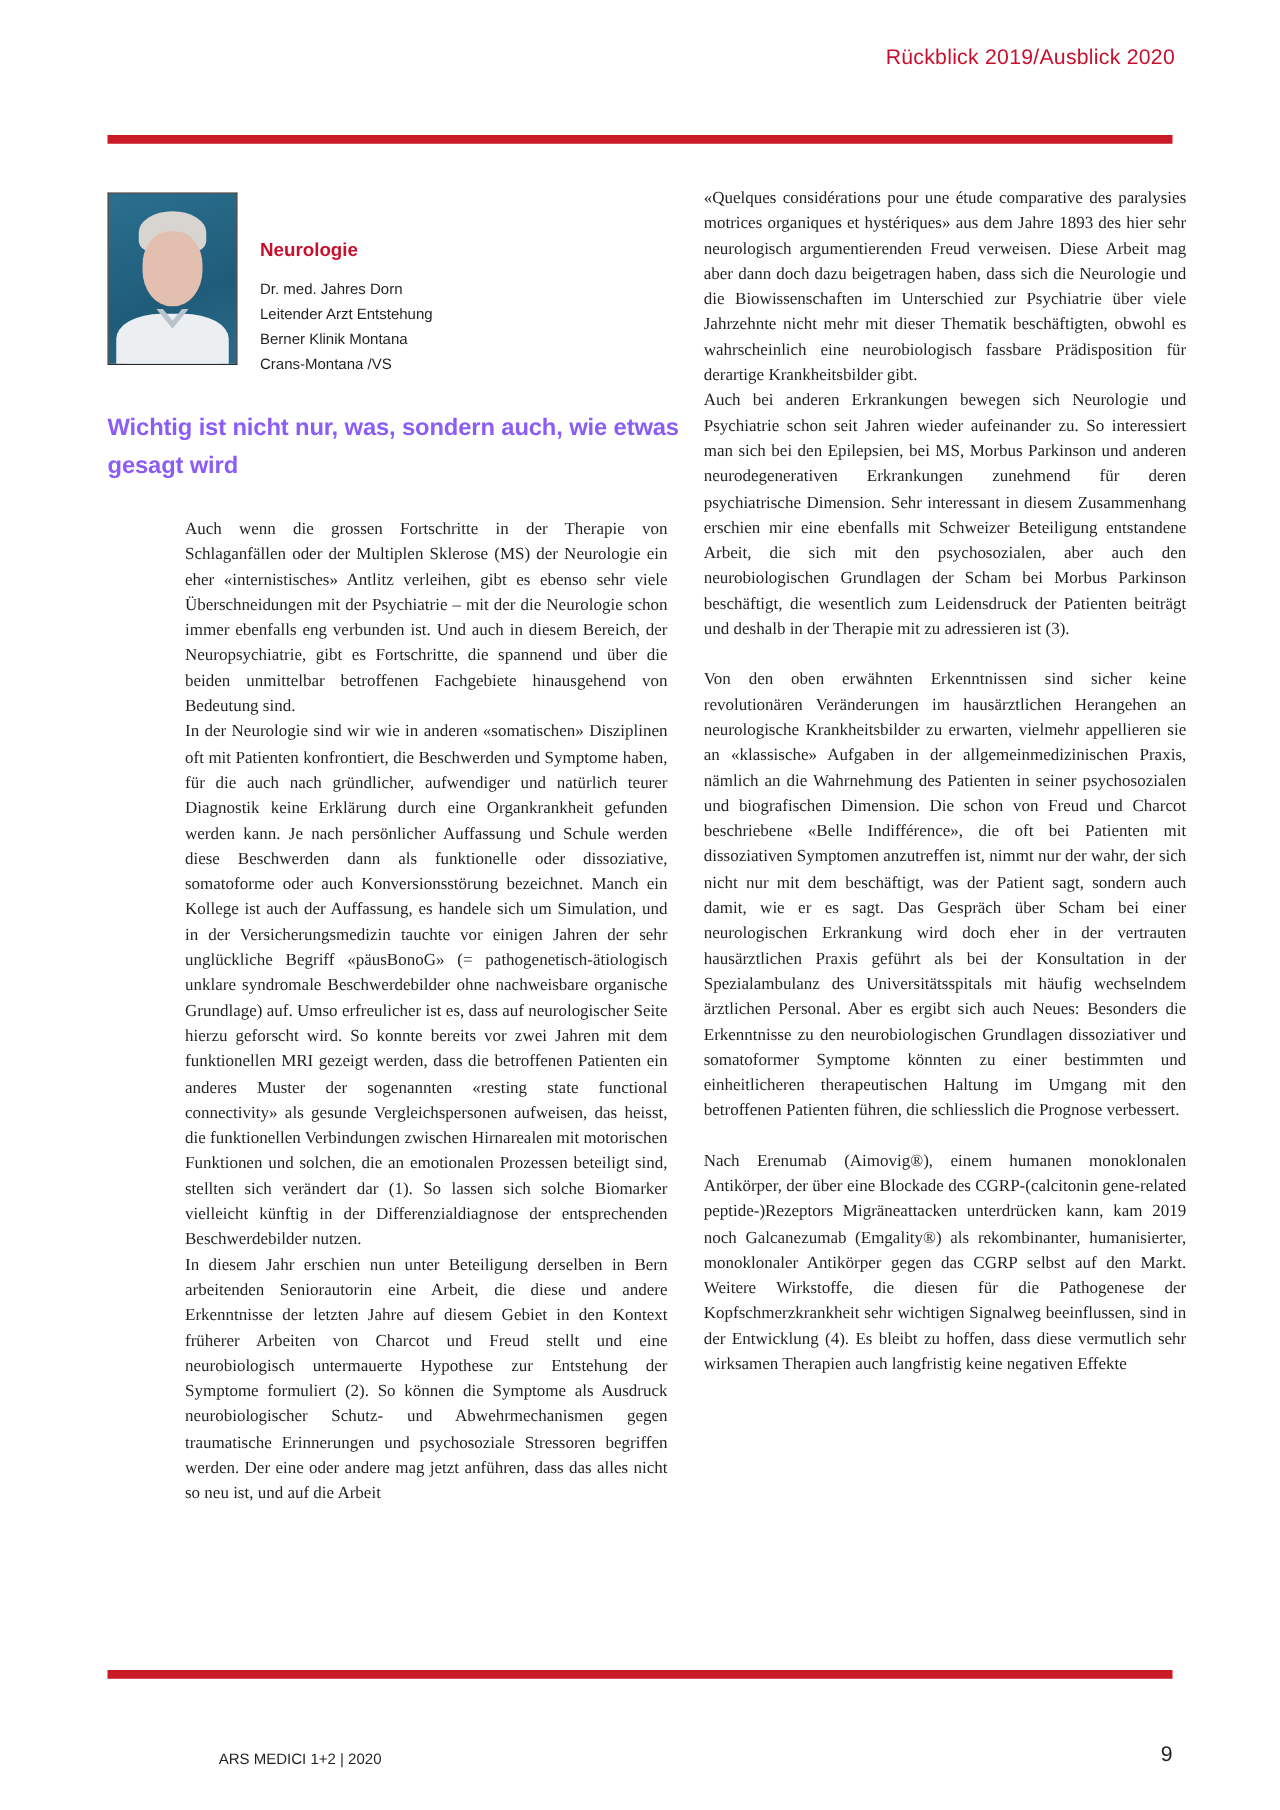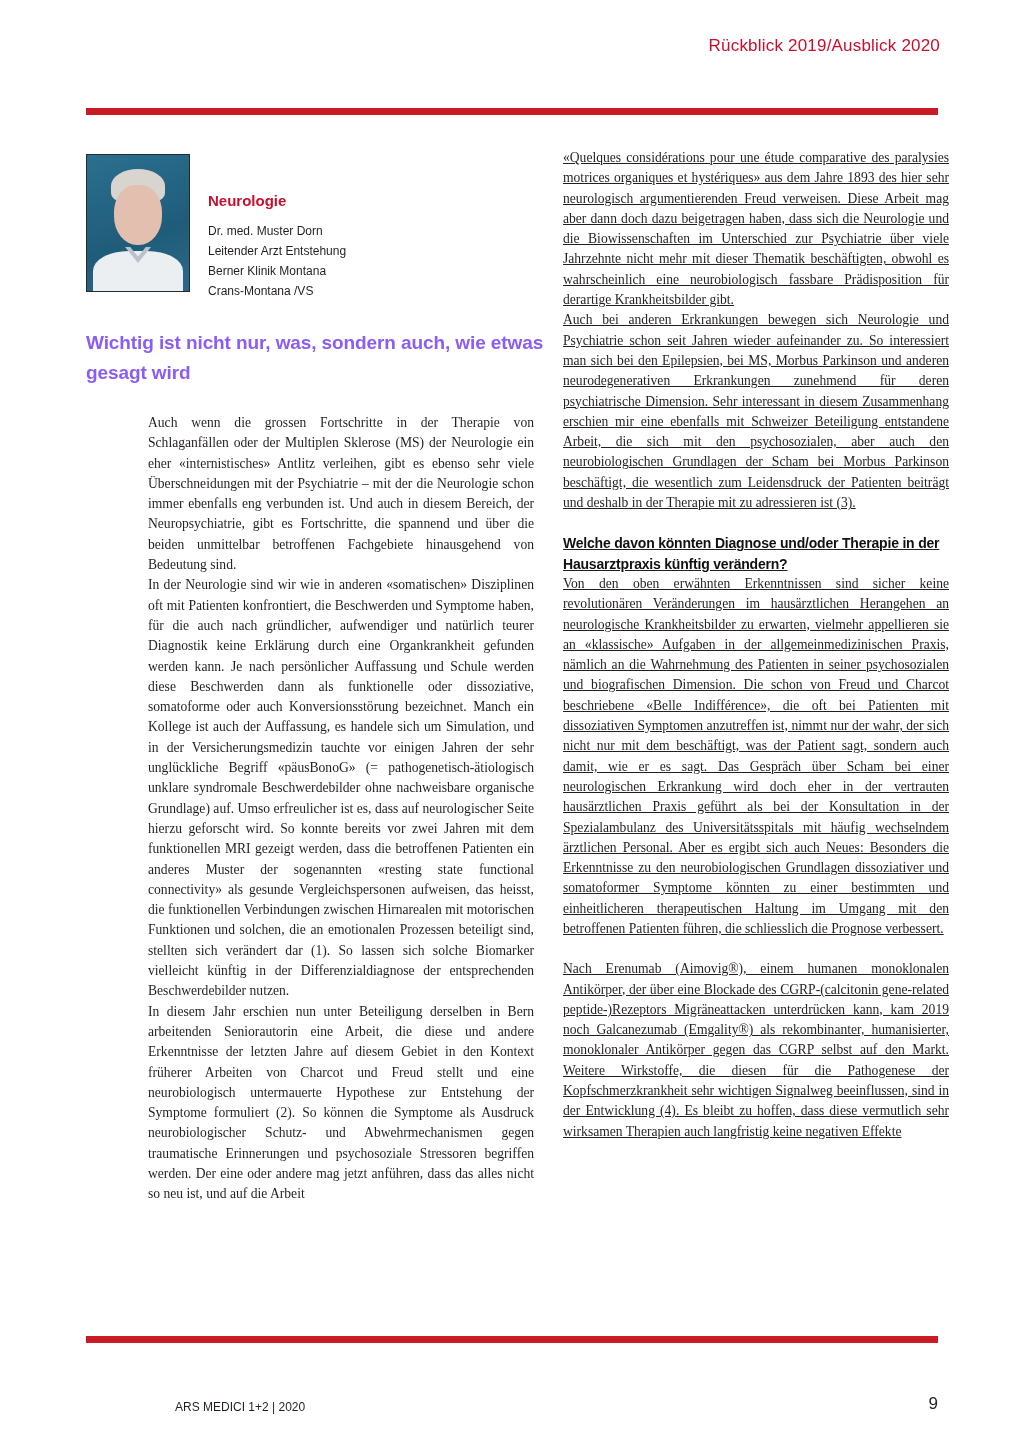--- a/index.html
+++ b/index.html
@@ -15,21 +15,21 @@
   .portrait .hair { position:absolute; left:24px; top:14px; width:54px; height:34px; border-radius:50% 50% 30% 30%; background:#d8d4cf; }
   .portrait .face { position:absolute; left:27px; top:30px; width:48px; height:60px; border-radius:45% 45% 48% 48%; background:#e2bfae; }
   .portrait .shirt { position:absolute; left:6px; top:96px; width:90px; height:50px; border-radius:40% 40% 0 0; background:#eceff1; }
   .portrait .collar { position:absolute; left:38px; top:92px; width:26px; height:16px; background:#b9c3cc; clip-path:polygon(0 0,50% 100%,100% 0,80% 0,50% 60%,20% 0); }
   .author { position:absolute; left:208px; top:152px; font-family:"Liberation Sans", sans-serif;margin-top:40px; }
   .author .dept { font-weight:bold; color:#c8102e; font-size:15px; margin-bottom:12px; }
   .author .line { font-size:12px; line-height:20px; color:#231f20; }
   .headline { position:absolute; left:86px; top:328px; width:460px; font-family:"Liberation Sans", sans-serif; font-weight:bold; color:#8b5cf6; font-size:19px; line-height:30px; letter-spacing:-0.1px; }
   .col { position:absolute; width:386px; font-size:13.6px; line-height:20.3px; text-align:justify; }
   .col.left { left:148px; top:413px; }
-  .col.right { left:563px; top:148px;text-decoration:underline; }
+  .col.right { left:563px; top:148px; }
   .q { font-family:"Liberation Sans", sans-serif; font-weight:bold; font-size:14px; line-height:20.3px; color:#111; text-align:left; letter-spacing:-0.2px; }
   .p { margin:0; }
   .gap { height:20px; }
   .footer-left { position:absolute; left:148px; top:1400px; font-family:"Liberation Sans", sans-serif; font-size:12px; color:#231f20;margin-left:27px; }
   .footer-right { position:absolute; right:86px; top:1394px; font-family:"Liberation Sans", sans-serif; font-size:17px; color:#231f20; }
 </style>
 </head>
 <body>
 
 <div class="running-head">Rückblick 2019/Ausblick 2020</div>
@@ -37,39 +37,38 @@
 
 <div class="portrait" title="Portrait photo of Dr. med. Thomas Dorn">
   <div class="hair"></div>
   <div class="face"></div>
   <div class="shirt"></div>
   <div class="collar"></div>
 </div>
 
 <div class="author">
   <div class="dept">Neurologie</div>
-  <div class="line">Dr. med. Muster Dorn</div>
+  <div class="line">Dr. med. Jahres Dorn</div>
   <div class="line">Leitender Arzt Entstehung</div>
   <div class="line">Berner Klinik Montana</div>
   <div class="line">Crans-Montana /VS</div>
 </div>
 
 <h1 class="headline" style="margin:0;">Wichtig ist nicht nur, was, sondern auch, wie etwas gesagt wird</h1>
 
 <div class="col left">
   <p class="p">Auch wenn die grossen Fortschritte in der Therapie von Schlaganfällen oder der Multiplen Sklerose (MS) der Neurologie ein eher «internistisches» Antlitz verleihen, gibt es ebenso sehr viele Überschneidungen mit der Psychiatrie – mit der die Neurologie schon immer ebenfalls eng verbunden ist. Und auch in diesem Bereich, der Neuropsychiatrie, gibt es Fortschritte, die spannend und über die beiden unmittelbar betroffenen Fachgebiete hinausgehend von Bedeutung sind.</p>
   <p class="p">In der Neurologie sind wir wie in anderen «somatischen» Disziplinen oft mit Patienten konfrontiert, die Beschwerden und Symptome haben, für die auch nach gründlicher, aufwendiger und natürlich teurer Diagnostik keine Erklärung durch eine Organkrankheit gefunden werden kann. Je nach persönlicher Auffassung und Schule werden diese Beschwerden dann als funktionelle oder dissoziative, somatoforme oder auch Konversionsstörung bezeichnet. Manch ein Kollege ist auch der Auffassung, es handele sich um Simulation, und in der Versicherungsmedizin tauchte vor einigen Jahren der sehr unglückliche Begriff «päusBonoG» (= pathogenetisch-ätiologisch unklare syndromale Beschwerdebilder ohne nachweisbare organische Grundlage) auf. Umso erfreulicher ist es, dass auf neurologischer Seite hierzu geforscht wird. So konnte bereits vor zwei Jahren mit dem funktionellen MRI gezeigt werden, dass die betroffenen Patienten ein anderes Muster der sogenannten «resting state functional connectivity» als gesunde Vergleichspersonen aufweisen, das heisst, die funktionellen Verbindungen zwischen Hirnarealen mit motorischen Funktionen und solchen, die an emotionalen Prozessen beteiligt sind, stellten sich verändert dar (1). So lassen sich solche Biomarker vielleicht künftig in der Differenzialdiagnose der entsprechenden Beschwerdebilder nutzen.</p>
   <p class="p">In diesem Jahr erschien nun unter Beteiligung derselben in Bern arbeitenden Seniorautorin eine Arbeit, die diese und andere Erkenntnisse der letzten Jahre auf diesem Gebiet in den Kontext früherer Arbeiten von Charcot und Freud stellt und eine neurobiologisch untermauerte Hypothese zur Entstehung der Symptome formuliert (2). So können die Symptome als Ausdruck neurobiologischer Schutz- und Abwehrmechanismen gegen traumatische Erinnerungen und psychosoziale Stressoren begriffen werden. Der eine oder andere mag jetzt anführen, dass das alles nicht so neu ist, und auf die Arbeit</p>
 </div>
 
 <div class="col right">
   <p class="p">«Quelques considérations pour une étude comparative des paralysies motrices organiques et hystériques» aus dem Jahre 1893 des hier sehr neurologisch argumentierenden Freud verweisen. Diese Arbeit mag aber dann doch dazu beigetragen haben, dass sich die Neurologie und die Biowissenschaften im Unterschied zur Psychiatrie über viele Jahrzehnte nicht mehr mit dieser Thematik beschäftigten, obwohl es wahrscheinlich eine neurobiologisch fassbare Prädisposition für derartige Krankheitsbilder gibt.</p>
   <p class="p">Auch bei anderen Erkrankungen bewegen sich Neurologie und Psychiatrie schon seit Jahren wieder aufeinander zu. So interessiert man sich bei den Epilepsien, bei MS, Morbus Parkinson und anderen neurodegenerativen Erkrankungen zunehmend für deren psychiatrische Dimension. Sehr interessant in diesem Zusammenhang erschien mir eine ebenfalls mit Schweizer Beteiligung entstandene Arbeit, die sich mit den psychosozialen, aber auch den neurobiologischen Grundlagen der Scham bei Morbus Parkinson beschäftigt, die wesentlich zum Leidensdruck der Patienten beiträgt und deshalb in der Therapie mit zu adressieren ist (3).</p>
   <div class="gap"></div>
-  <div class="q">Welche davon könnten Diagnose und/oder Therapie in der Hausarztpraxis künftig verändern?</div>
   <p class="p">Von den oben erwähnten Erkenntnissen sind sicher keine revolutionären Veränderungen im hausärztlichen Herangehen an neurologische Krankheitsbilder zu erwarten, vielmehr appellieren sie an «klassische» Aufgaben in der allgemeinmedizinischen Praxis, nämlich an die Wahrnehmung des Patienten in seiner psychosozialen und biografischen Dimension. Die schon von Freud und Charcot beschriebene «Belle Indifférence», die oft bei Patienten mit dissoziativen Symptomen anzutreffen ist, nimmt nur der wahr, der sich nicht nur mit dem beschäftigt, was der Patient sagt, sondern auch damit, wie er es sagt. Das Gespräch über Scham bei einer neurologischen Erkrankung wird doch eher in der vertrauten hausärztlichen Praxis geführt als bei der Konsultation in der Spezialambulanz des Universitätsspitals mit häufig wechselndem ärztlichen Personal. Aber es ergibt sich auch Neues: Besonders die Erkenntnisse zu den neurobiologischen Grundlagen dissoziativer und somatoformer Symptome könnten zu einer bestimmten und einheitlicheren therapeutischen Haltung im Umgang mit den betroffenen Patienten führen, die schliesslich die Prognose verbessert.</p>
   <div class="gap"></div>
   <p class="p">Nach Erenumab (Aimovig®), einem humanen monoklonalen Antikörper, der über eine Blockade des CGRP-(calcitonin gene-related peptide-)Rezeptors Migräneattacken unterdrücken kann, kam 2019 noch Galcanezumab (Emgality®) als rekombinanter, humanisierter, monoklonaler Antikörper gegen das CGRP selbst auf den Markt. Weitere Wirkstoffe, die diesen für die Pathogenese der Kopfschmerzkrankheit sehr wichtigen Signalweg beeinflussen, sind in der Entwicklung (4). Es bleibt zu hoffen, dass diese vermutlich sehr wirksamen Therapien auch langfristig keine negativen Effekte</p>
 </div>
 
 <div class="rule bottom"></div>
 <div class="footer-left">ARS MEDICI 1+2 | 2020</div>
 <div class="footer-right">9</div>
 
 </body></html>

